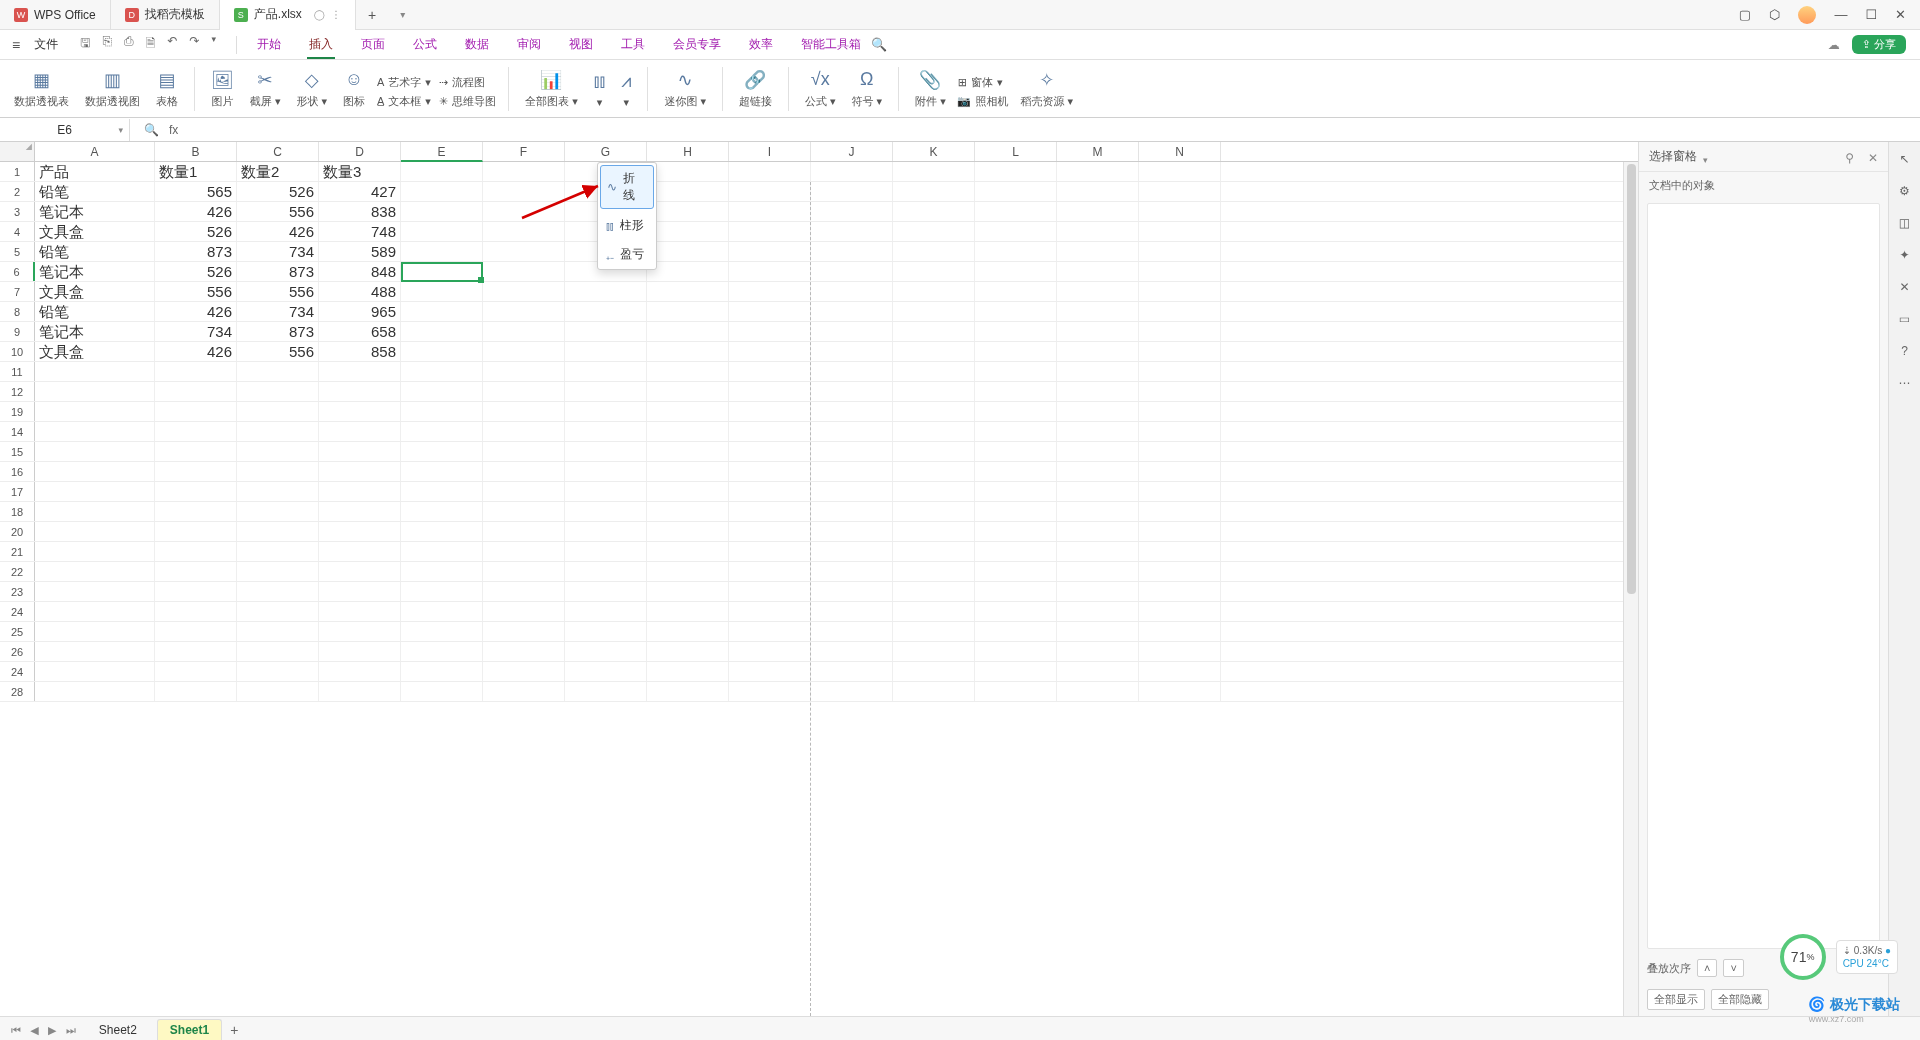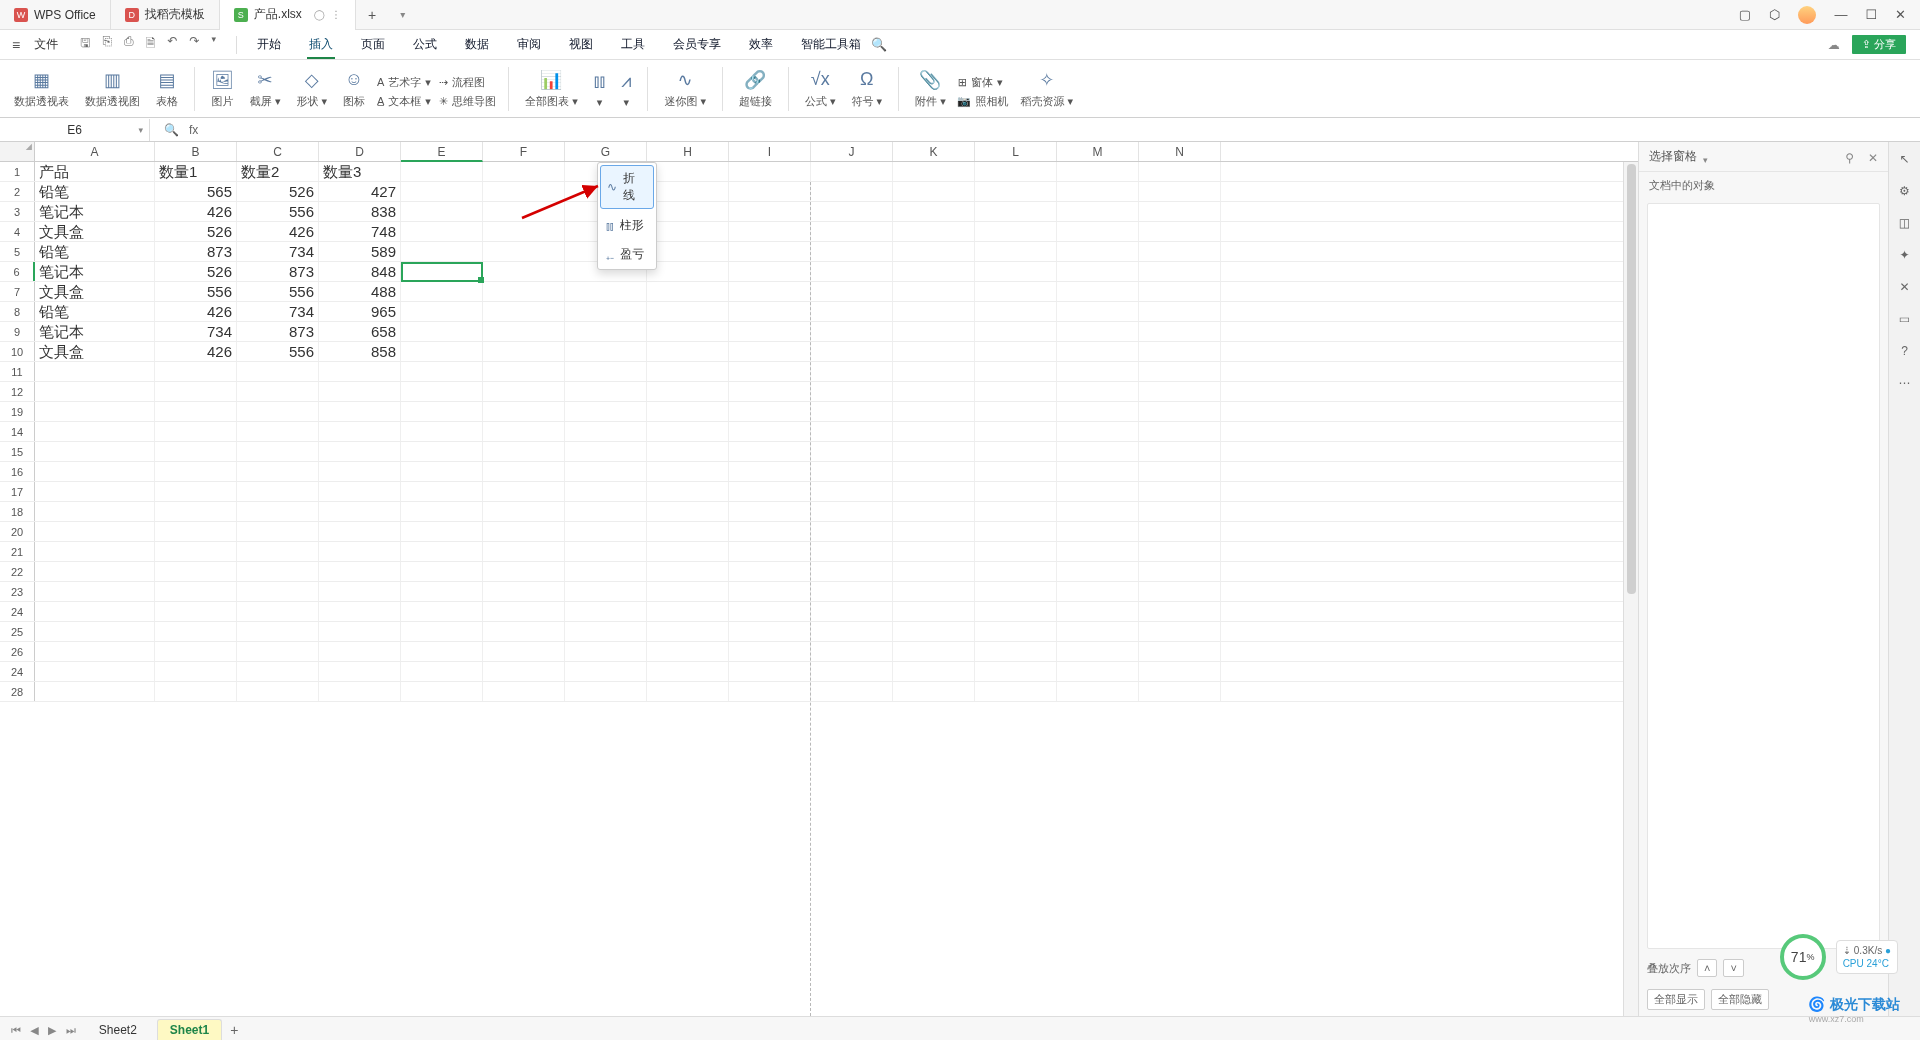--- a/index.html
+++ b/index.html
@@ -20,38 +20,38 @@
 .avatar-dot { width:18px; height:18px; border-radius:50%; background:linear-gradient(#ffd27f,#ff9b5a); }
 
 
 .menubar { height:30px; background:#fff; display:flex; align-items:center; border-bottom:1px solid #e0e0e0; gap:2px; padding-left:8px; }
 .menubar .ham { font-size:14px; color:#555; padding:0 4px; }
 .file-btn { padding:0 8px; }
 .qat { display:flex; gap:12px; padding:0 12px; color:#666; }
 .qat span { cursor:pointer; }
 .vsep { width:1px; height:18px; background:#ddd; margin:0 6px; }
 .tabs-menu { display:flex; gap:24px; padding-left:10px; }
-.tabs-menu .mitem { padding:4px 2px; cursor:pointer; color:#0f172a; }
-.tabs-menu .mitem.active { color:#0c4a6e; border-bottom:2px solid #1e8548; margin-bottom:-1px; }
+.tabs-menu .mitem { padding:4px 2px; cursor:pointer; color:#a21caf; }
+.tabs-menu .mitem.active { color:#7f1d1d; border-bottom:2px solid #1e8548; margin-bottom:-1px; }
 .menubar .right { margin-left:auto; display:flex; align-items:center; gap:12px; padding-right:14px; }
-.share-btn { background:#2aa55a; color:#fff; padding:2px 10px; border-radius:1px; font-size:11px; }
+.share-btn { background:#2aa55a; color:#fff; padding:2px 10px; border-radius:6px; font-size:11px; }
 .search-ico { font-size:13px; color:#666; padding:0 6px; }
 
 
 .ribbon { height:58px; background:#fff; border-bottom:1px solid #d0d0d0; display:flex; align-items:center; padding:4px 10px; gap:6px; }
 .rib-group { display:flex; align-items:flex-end; gap:8px; }
 .rib-item { display:flex; flex-direction:column; align-items:center; gap:3px; font-size:11px; color:#555; cursor:pointer; padding:0 4px; }
 .rib-item .ric { font-size:18px; color:#5a7aa0; height:22px; display:flex; align-items:center; }
 .rib-split { display:flex; flex-direction:column; gap:4px; font-size:11px; color:#555; }
 .rib-split .srow { display:flex; align-items:center; gap:4px; cursor:pointer; }
 .vdiv { width:1px; height:44px; background:#e0e0e0; margin:0 6px; }
 
 
 .fbar { height:24px; background:#fff; display:flex; align-items:center; border-bottom:1px solid #d0d0d0; }
-.namebox { width:150px; height:22px; display:flex; align-items:center; justify-content:center; border-right:1px solid #ddd; position:relative; }
+.namebox { width:130px; height:22px; display:flex; align-items:center; justify-content:center; border-right:1px solid #ddd; position:relative; }
 .namebox .dd { position:absolute; right:6px; color:#888; font-size:9px; }
 .fbar .fx { padding:0 14px; color:#666; display:flex; gap:10px; }
 .fbar .fxbox { flex:1; height:100%; }
 
 
 .workspace { display:flex; height:calc(100% - 30px - 30px - 58px - 24px - 24px); }
 .grid-zone { flex:1; display:flex; flex-direction:column; background:#fff; position:relative; overflow:hidden; }
 .side-panel { width:250px; background:#f7f7f7; border-left:1px solid #ddd; display:flex; flex-direction:column; }
 .side-rail { width:32px; background:#f2f2f2; border-left:1px solid #ddd; display:flex; flex-direction:column; align-items:center; padding-top:10px; gap:18px; color:#666; }
 

